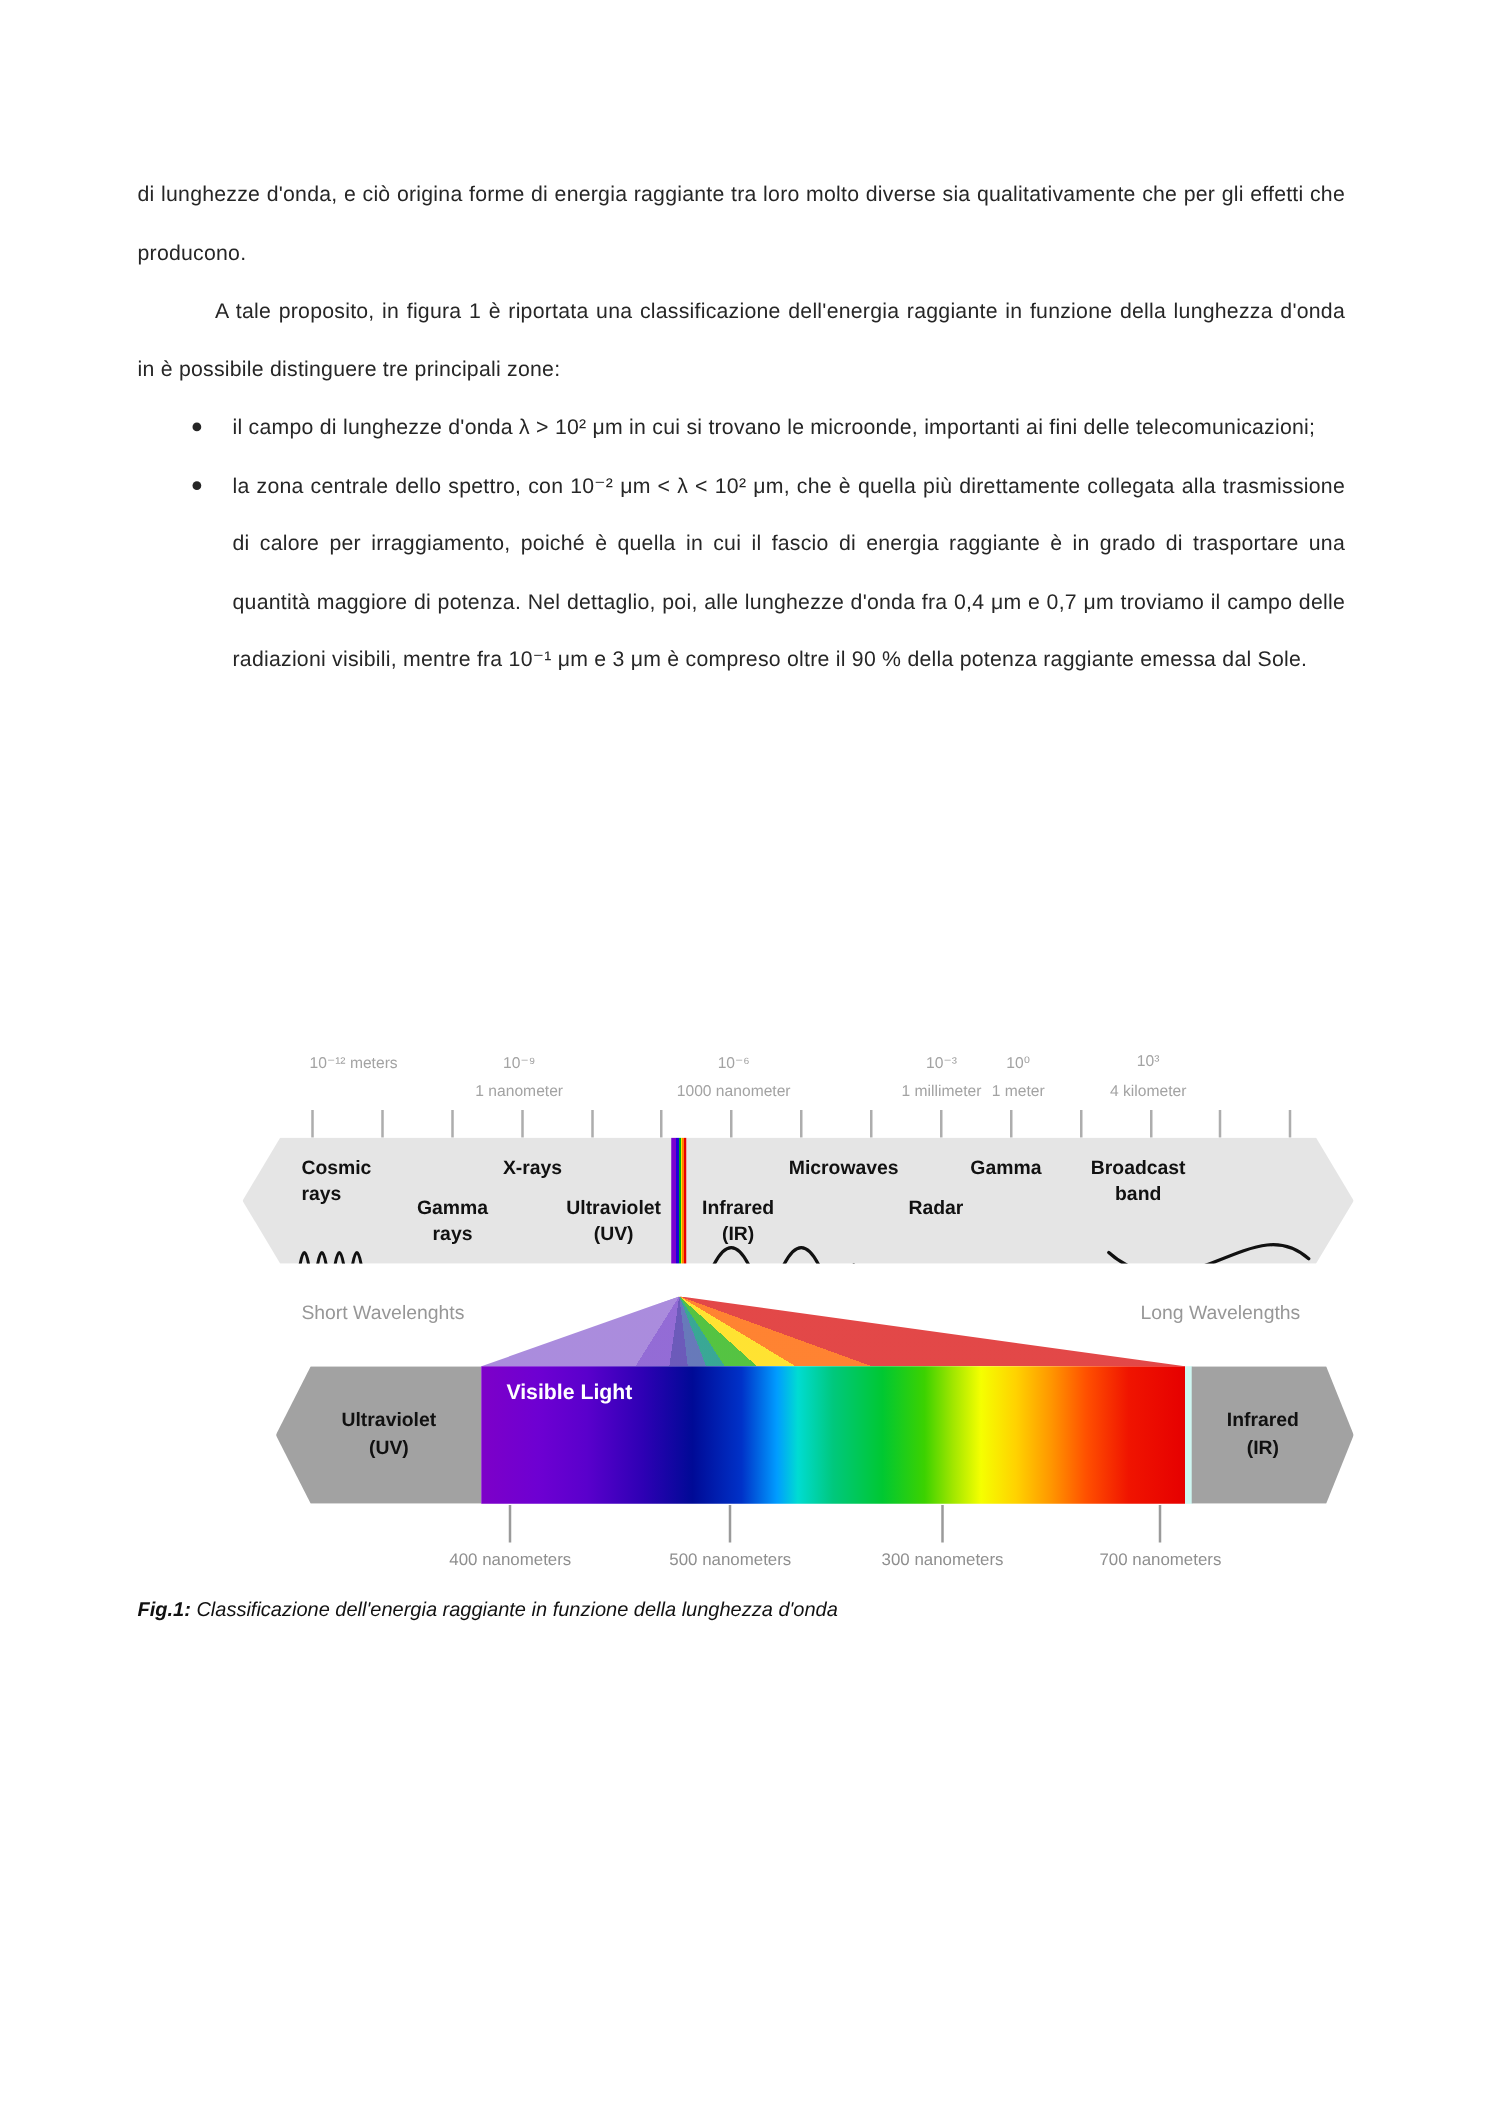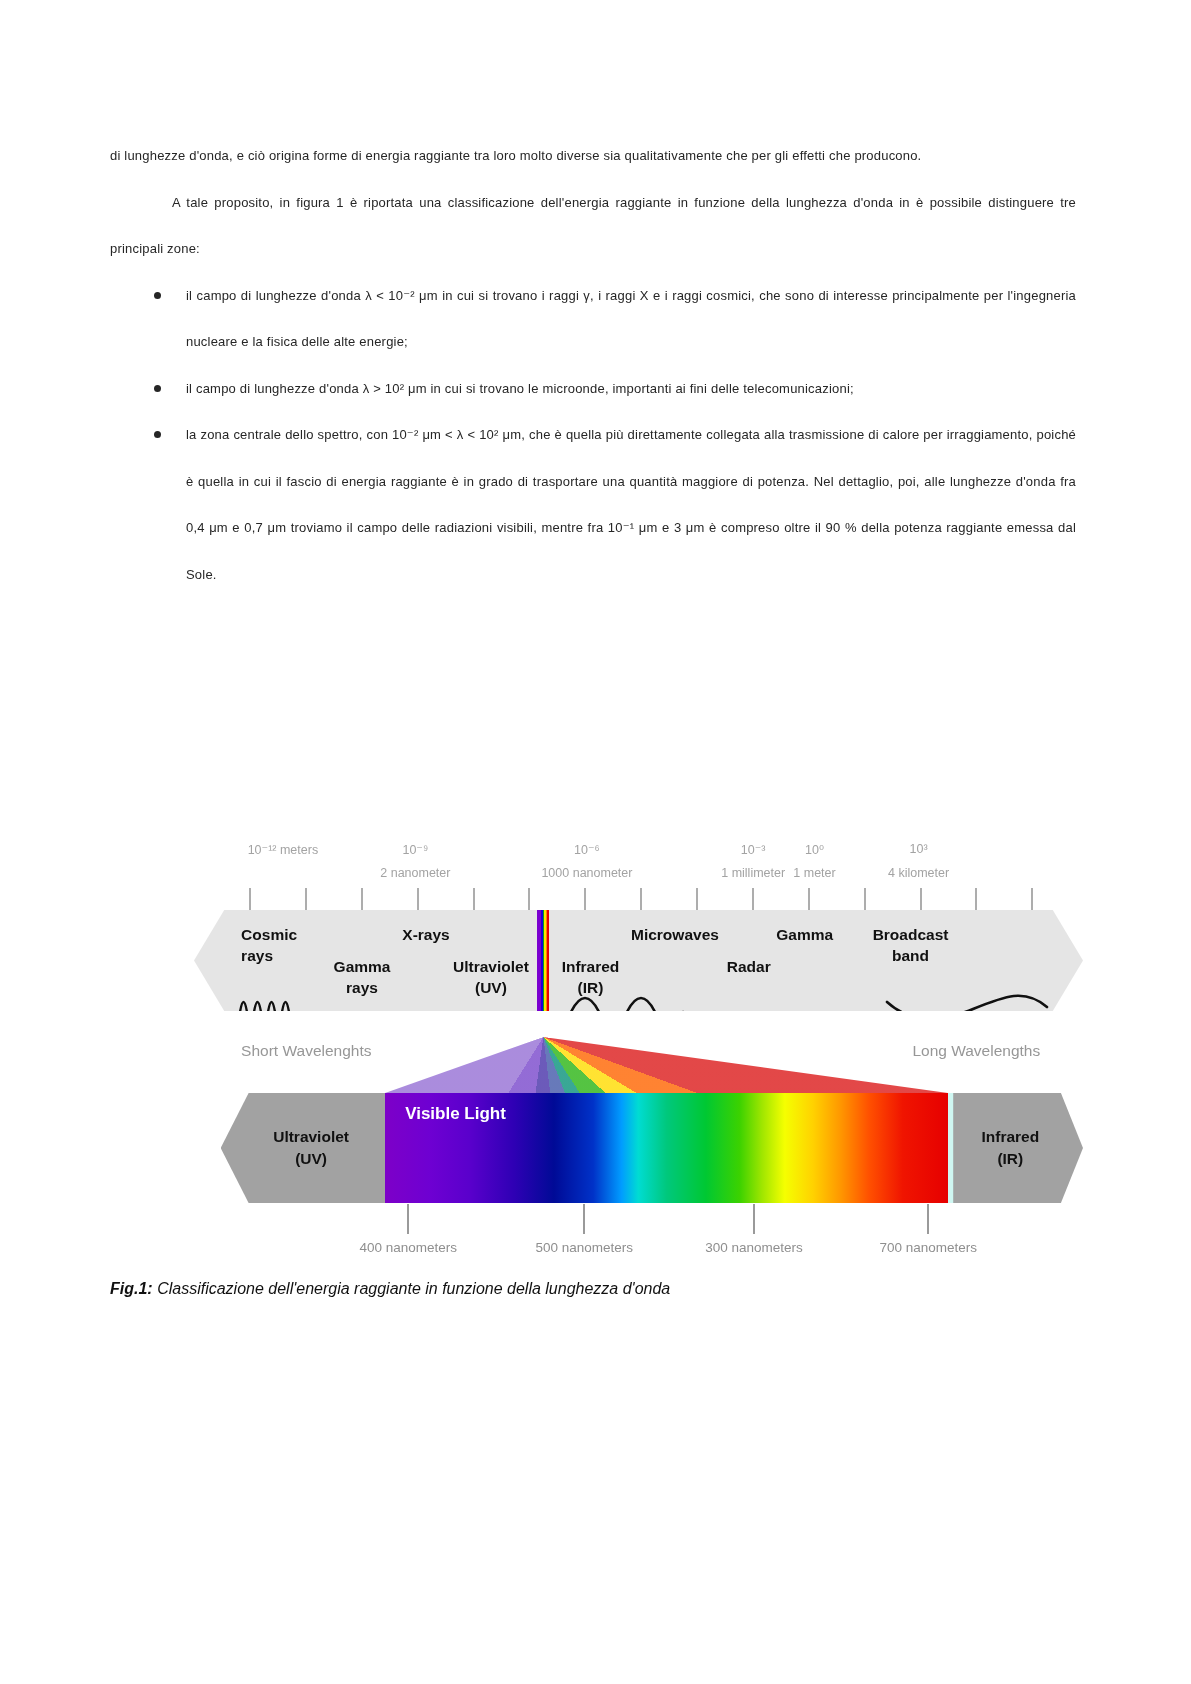--- a/index.html
+++ b/index.html
@@ -5,21 +5,21 @@
   * { margin:0; padding:0; box-sizing:border-box; }
   html,body { background:#ffffff; }
   .page {
     position:relative; width:1191px; height:1684px; background:#ffffff;
     font-family:"Liberation Sans","DejaVu Sans",sans-serif; color:#262626;
     overflow:hidden;
   }
 
   
   .body-text { position:absolute; left:110px; top:133px; width:966px;
-    font-size:13px; line-height:46.5px; text-align:justify; letter-spacing:.2px; }
+    font-size:17px; line-height:46.5px; text-align:justify; letter-spacing:.2px; }
   .para { margin:0; }
   .para.indent { text-indent:62px; }
   ul.bullets { list-style:none; margin:0; padding:0; }
   ul.bullets li { position:relative; padding-left:76px; }
   ul.bullets .dot { position:absolute; left:44px; top:19px; width:7px; height:7px;
     border-radius:50%; background:#262626; }
 
   
   .figure { position:absolute; left:194px; top:842px; width:889px; height:475px; }
   .scale-label { position:absolute; transform:translateX(-50%); white-space:nowrap;
@@ -89,45 +89,41 @@
 <body>
 
 <div class="page">
 
   <div class="body-text">
     <p class="para">di lunghezze d'onda, e ciò origina forme di energia raggiante tra loro molto diverse sia qualitativamente che per gli effetti che producono.</p>
     <p class="para indent">A tale proposito, in figura 1 è riportata una classificazione dell'energia raggiante in funzione della lunghezza d'onda in è possibile distinguere tre principali zone:</p>
     <ul class="bullets">
       <li>
         <span class="dot"></span>
-        <span>il campo di lunghezze d'onda λ &lt; 10⁻² μm in cui si trovano i raggi γ, i raggi X e i raggi cosmici, che sono di interesse principalmente per l'ingegneria nucleare e la fisica delle alte energie;</span>
-      </li>
-      <li>
-        <span class="dot"></span>
         <span>il campo di lunghezze d'onda λ &gt; 10² μm in cui si trovano le microonde, importanti ai fini delle telecomunicazioni;</span>
       </li>
       <li>
         <span class="dot"></span>
         <span>la zona centrale dello spettro, con 10⁻² μm &lt; λ &lt; 10² μm, che è quella più direttamente collegata alla trasmissione di calore per irraggiamento, poiché è quella in cui il fascio di energia raggiante è in grado di trasportare una quantità maggiore di potenza. Nel dettaglio, poi, alle lunghezze d'onda fra 0,4 μm e 0,7 μm troviamo il campo delle radiazioni visibili, mentre fra 10⁻¹ μm e 3 μm è compreso oltre il 90 % della potenza raggiante emessa dal Sole.</span>
       </li>
     </ul>
   </div>
 
   <div class="figure">
 
     <div class="row1">
       <span class="scale-label" style="left:10%">10⁻¹² meters</span>
       <span class="scale-label" style="left:24.9%">10⁻⁹</span>
       <span class="scale-label" style="left:44.2%">10⁻⁶</span>
       <span class="scale-label" style="left:62.9%">10⁻³</span>
       <span class="scale-label" style="left:69.8%">10⁰</span>
       <span class="scale-label" style="left:81.5%">10³</span>
     </div>
     <div class="row2">
-      <span class="scale-label" style="left:24.9%">2 nanometer</span>
+      <span class="scale-label" style="left:24.9%">1 nanometer</span>
       <span class="scale-label" style="left:44.2%">1000 nanometer</span>
       <span class="scale-label" style="left:62.9%">1 millimeter</span>
       <span class="scale-label" style="left:69.8%">1 meter</span>
       <span class="scale-label" style="left:81.5%">4 kilometer</span>
     </div>
 
     <div class="ticks-top" id="ticks-top">
         <div class="tick" style="left: calc(6.3% - 1px);"></div>
         <div class="tick" style="left: calc(12.586% - 1px);"></div>
         <div class="tick" style="left: calc(18.871% - 1px);"></div>

